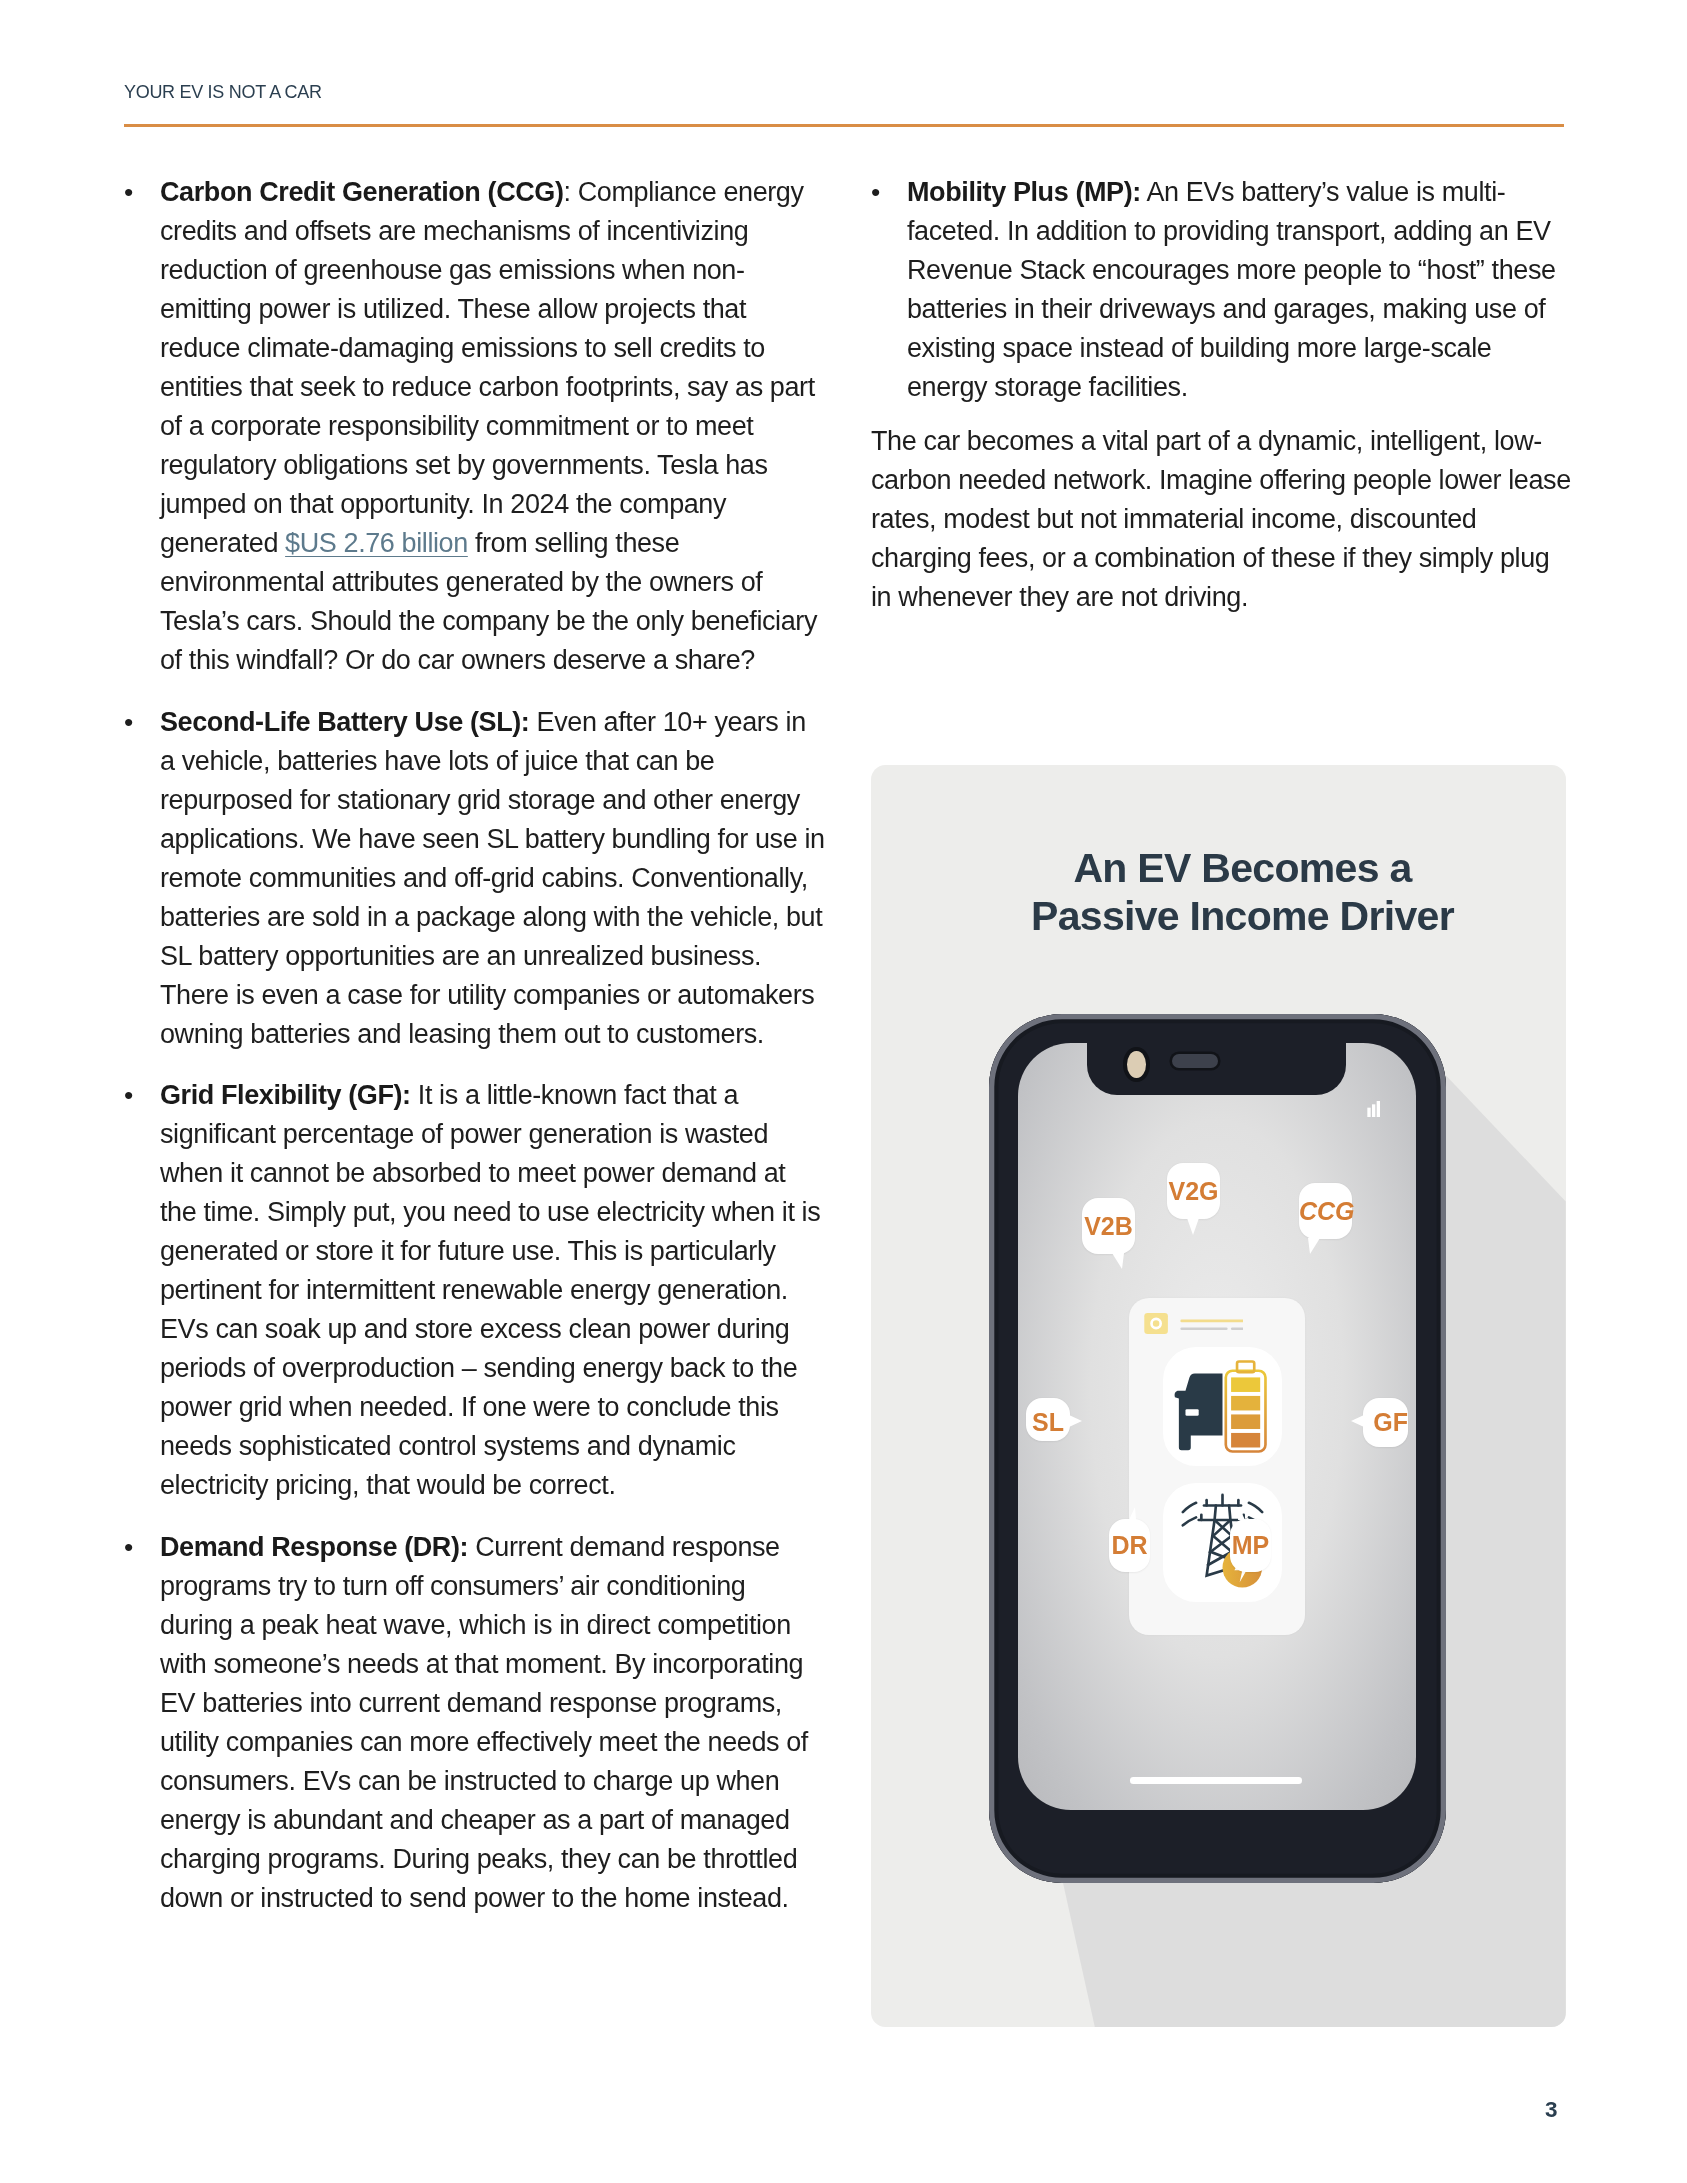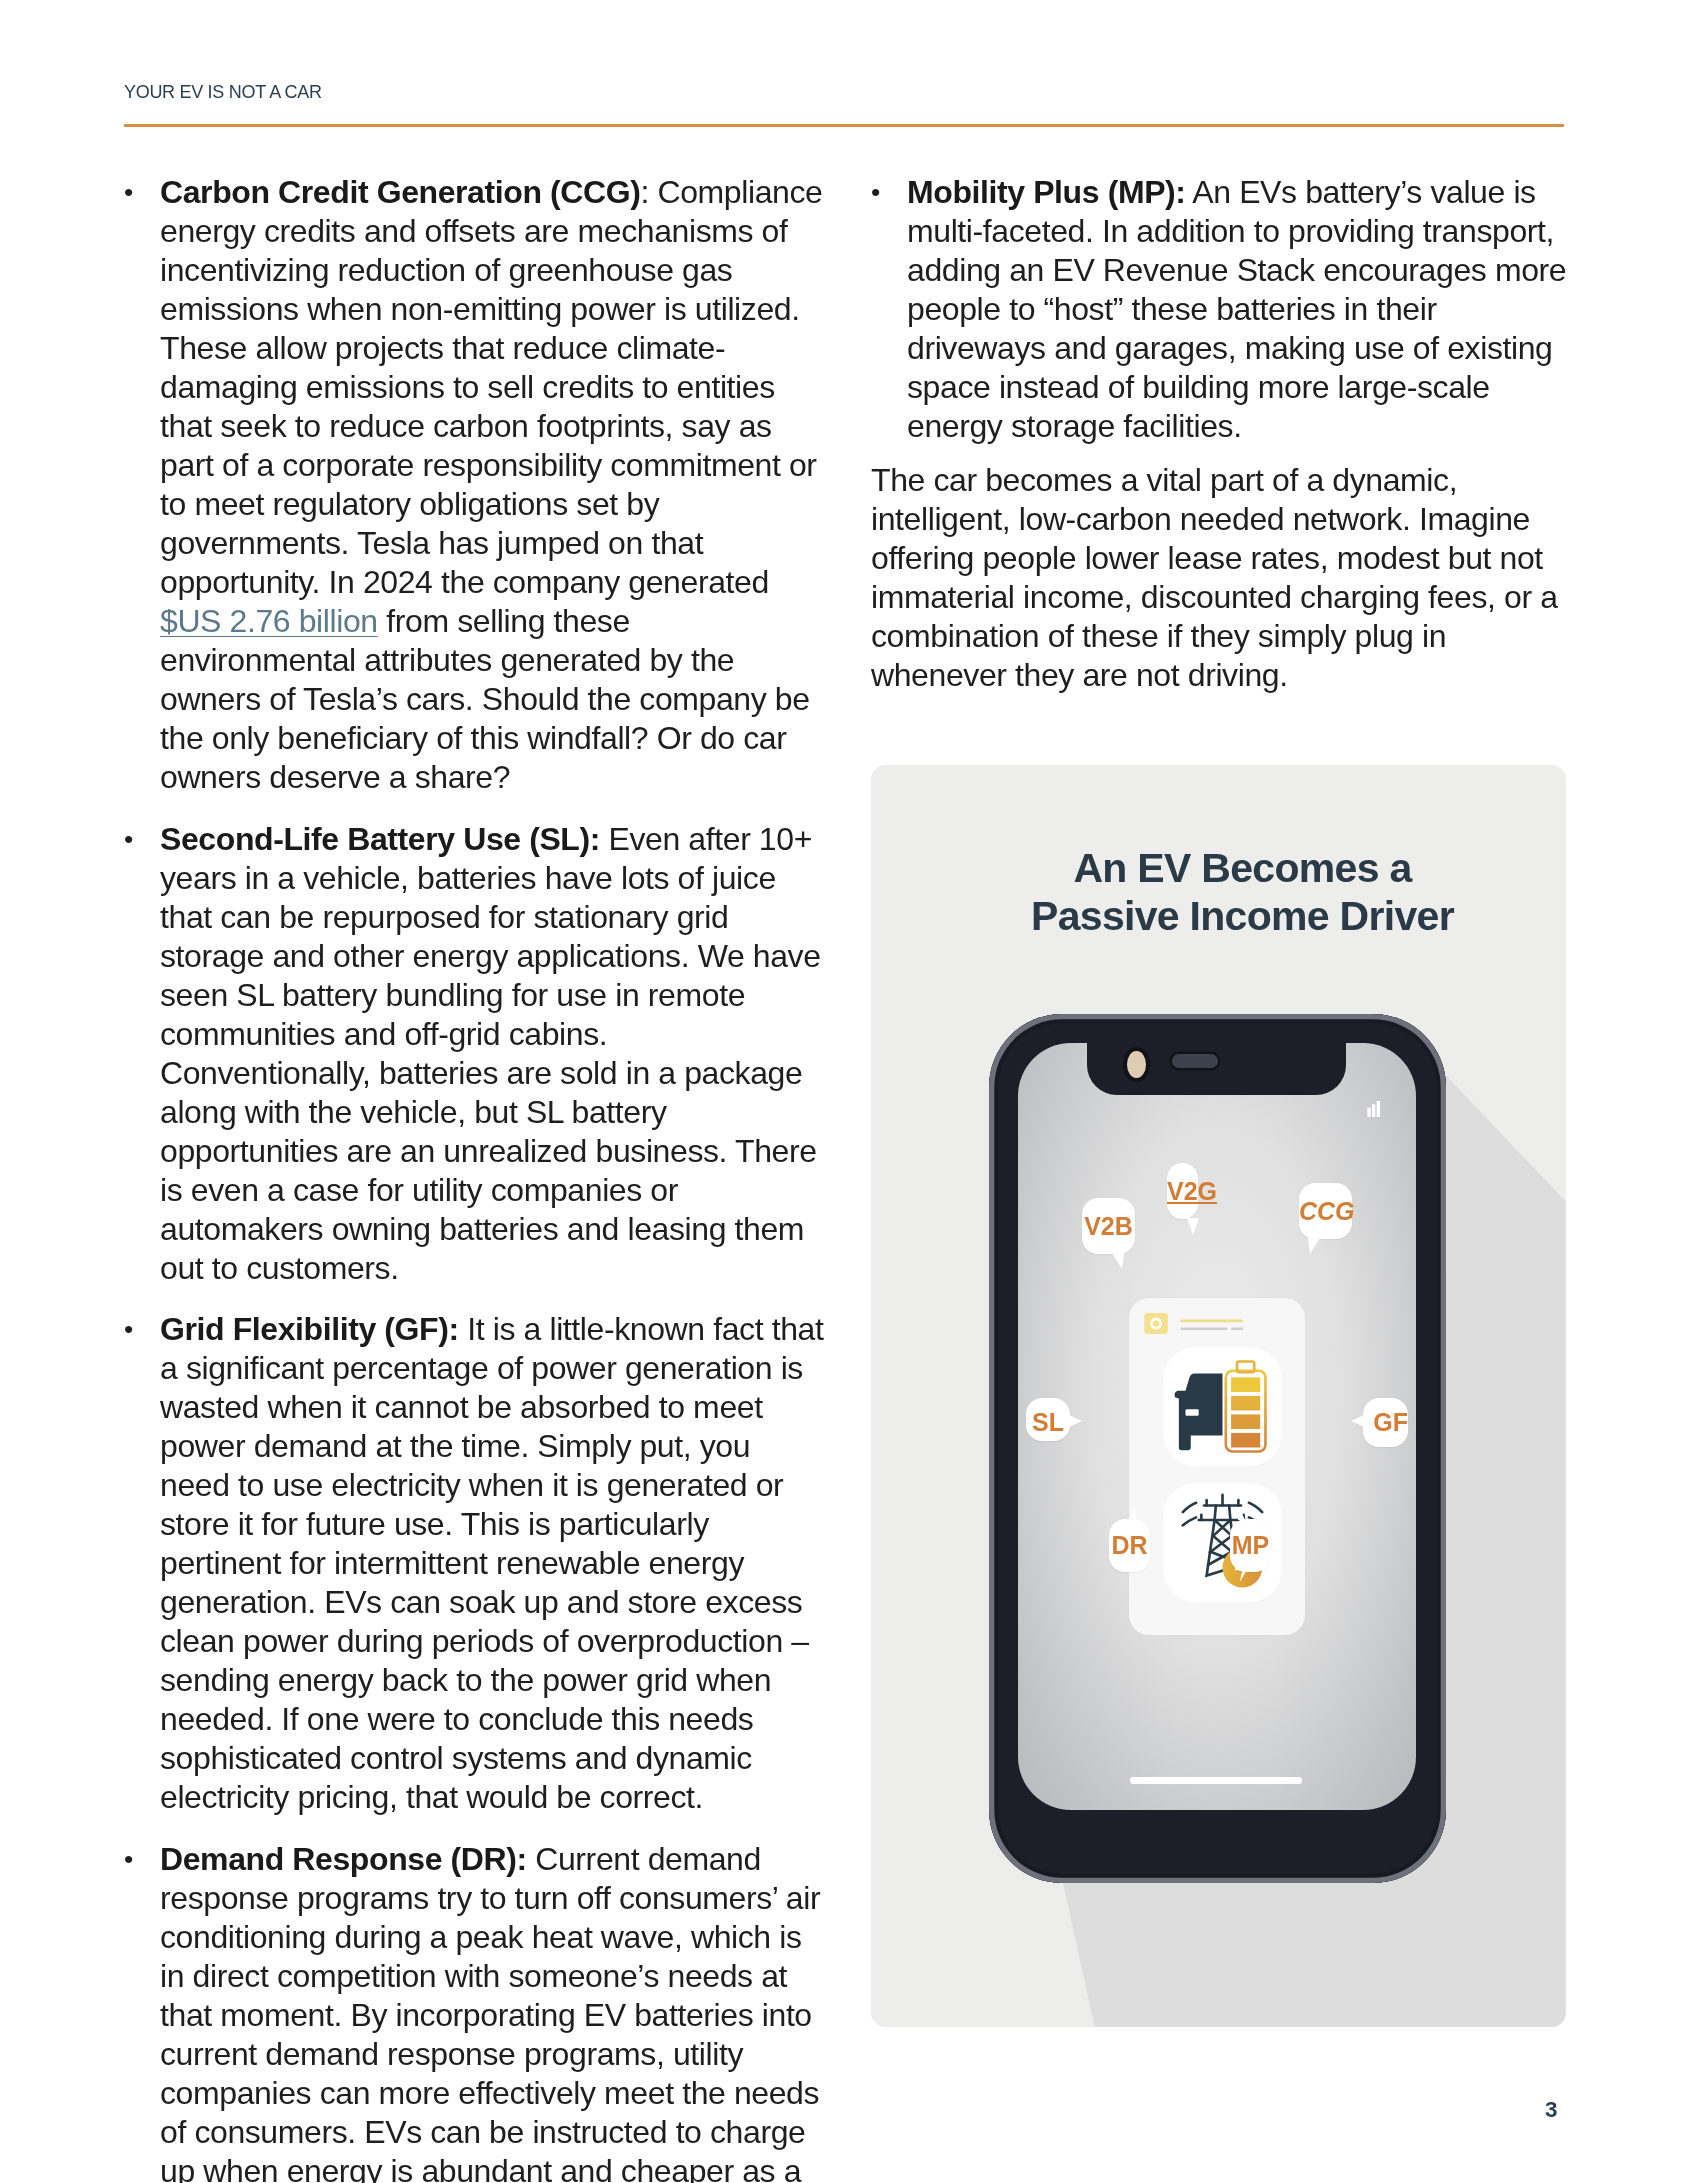--- a/index.html
+++ b/index.html
@@ -16,21 +16,21 @@
     position: absolute; left: 124px; top: 124px; width: 1440px; height: 2.6px;
     background: #d98d45;
   }
   .col { position: absolute; }
   .col-left { left: 124px; top: 173px; width: 701px; }
   .col-right { left: 871px; top: 173px; width: 701px; }
   .bullet-item { position: relative; padding-left: 36px; margin-bottom: 22.5px; }
   .bullet-item .dot {
     position: absolute; left: 0; top: 0; font-size: 26.5px; line-height: 39px;
   }
-  .para { font-size: 32px; line-height: 39px; letter-spacing: -0.4px; margin: 0; }
+  .para { font-size: 27px; line-height: 39px; letter-spacing: -0.4px; margin: 0; }
   .para b { font-weight: bold; color: #1a1a1a; }
   .link { color: #5d7a8c; text-decoration: underline; text-decoration-thickness: 1.3px; text-underline-offset: 4px; }
   .right-para { margin-bottom: 24px; }
 
   .card {
     position: absolute; left: 871px; top: 765px; width: 695px; height: 1262px;
     background: #ededeb; border-radius: 14.6px; overflow: hidden;
   }
   .shadow {
     position: absolute; left: 0; top: 0; width: 695px; height: 1262px;
@@ -130,21 +130,21 @@
       <div class="notch">
         <div class="camera"></div>
         <div class="speaker"></div>
       </div>
       <svg class="signal" width="16" height="16" viewBox="0 0 24 24">
         <rect x="2" y="10" width="5" height="14" fill="#ffffff"></rect>
         <rect x="9" y="5" width="5" height="19" fill="#ffffff"></rect>
         <rect x="16" y="0" width="5" height="24" fill="#ffffff"></rect>
       </svg>
 
-      <div class="bubble" style="left:149px; top:120px; width:31px; height:56px; line-height:56px;text-decoration:underline;">
+      <div class="bubble" style="left:149px; top:120px; width:53px; height:56px; line-height:56px;">
         <span>V2G</span>
         <span class="tail" style="left:20px; bottom:-16px; border-left:6.6px solid transparent; border-right:6.6px solid transparent; border-top:17px solid #ffffff;"></span>
       </div>
 
       <div class="bubble" style="left:64px; top:155px; width:53px; height:56px; line-height:56px;">
         <span>V2B</span>
         <span class="tail" style="left:30px; bottom:-14.6px; border-left:10.6px solid transparent; border-right:2.6px solid transparent; border-top:16px solid #ffffff;"></span>
       </div>
 
       <div class="bubble" style="left:281px; top:140px; width:53px; height:56px; line-height:56px;font-style:italic;">

